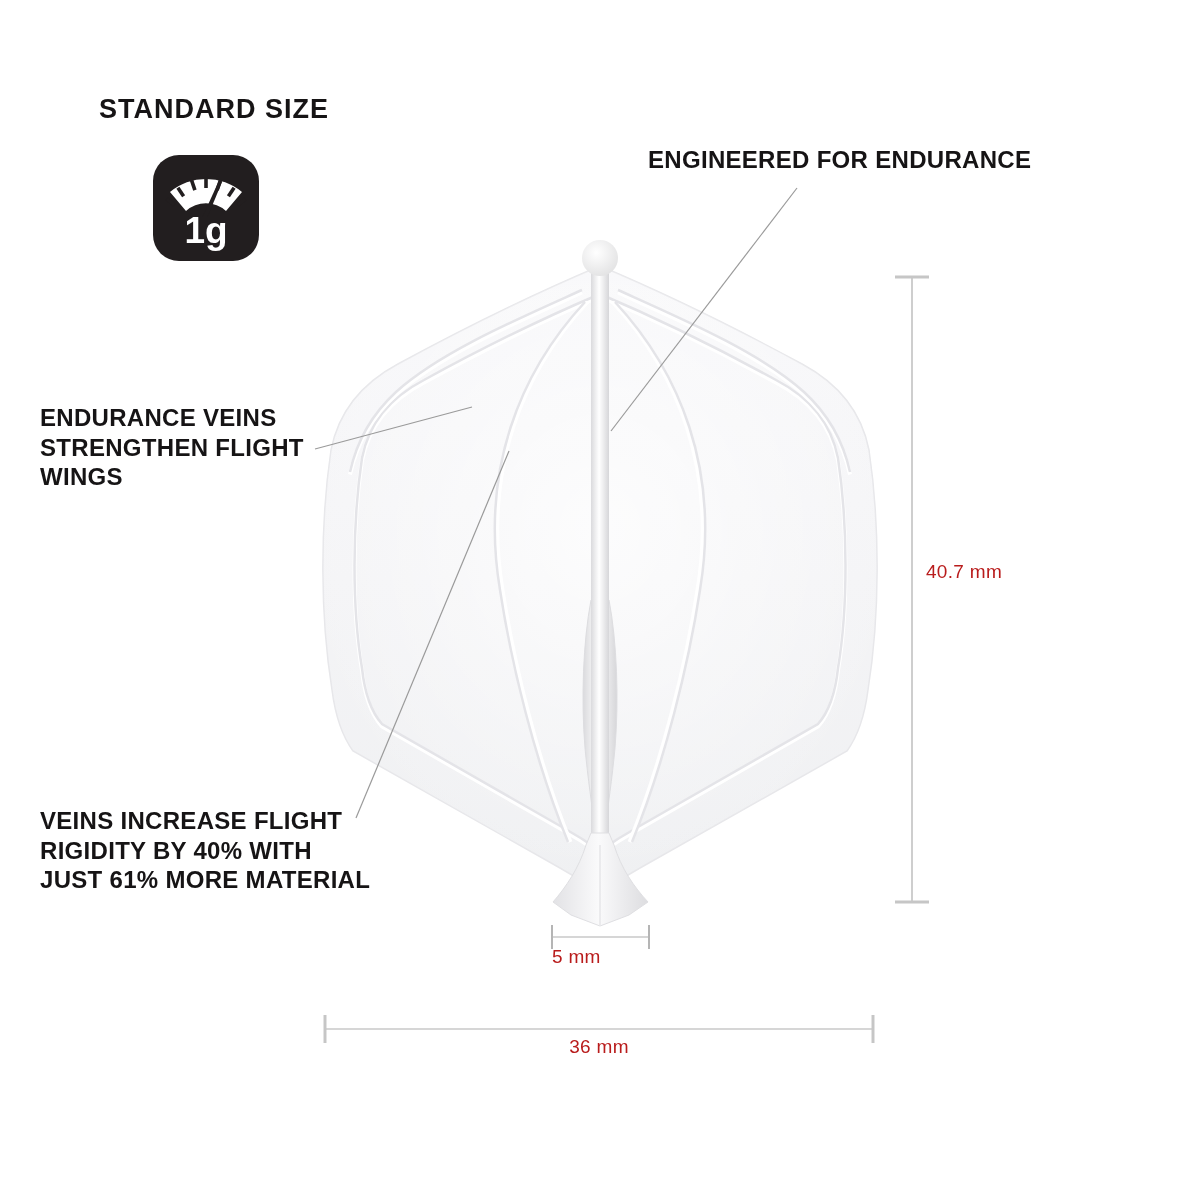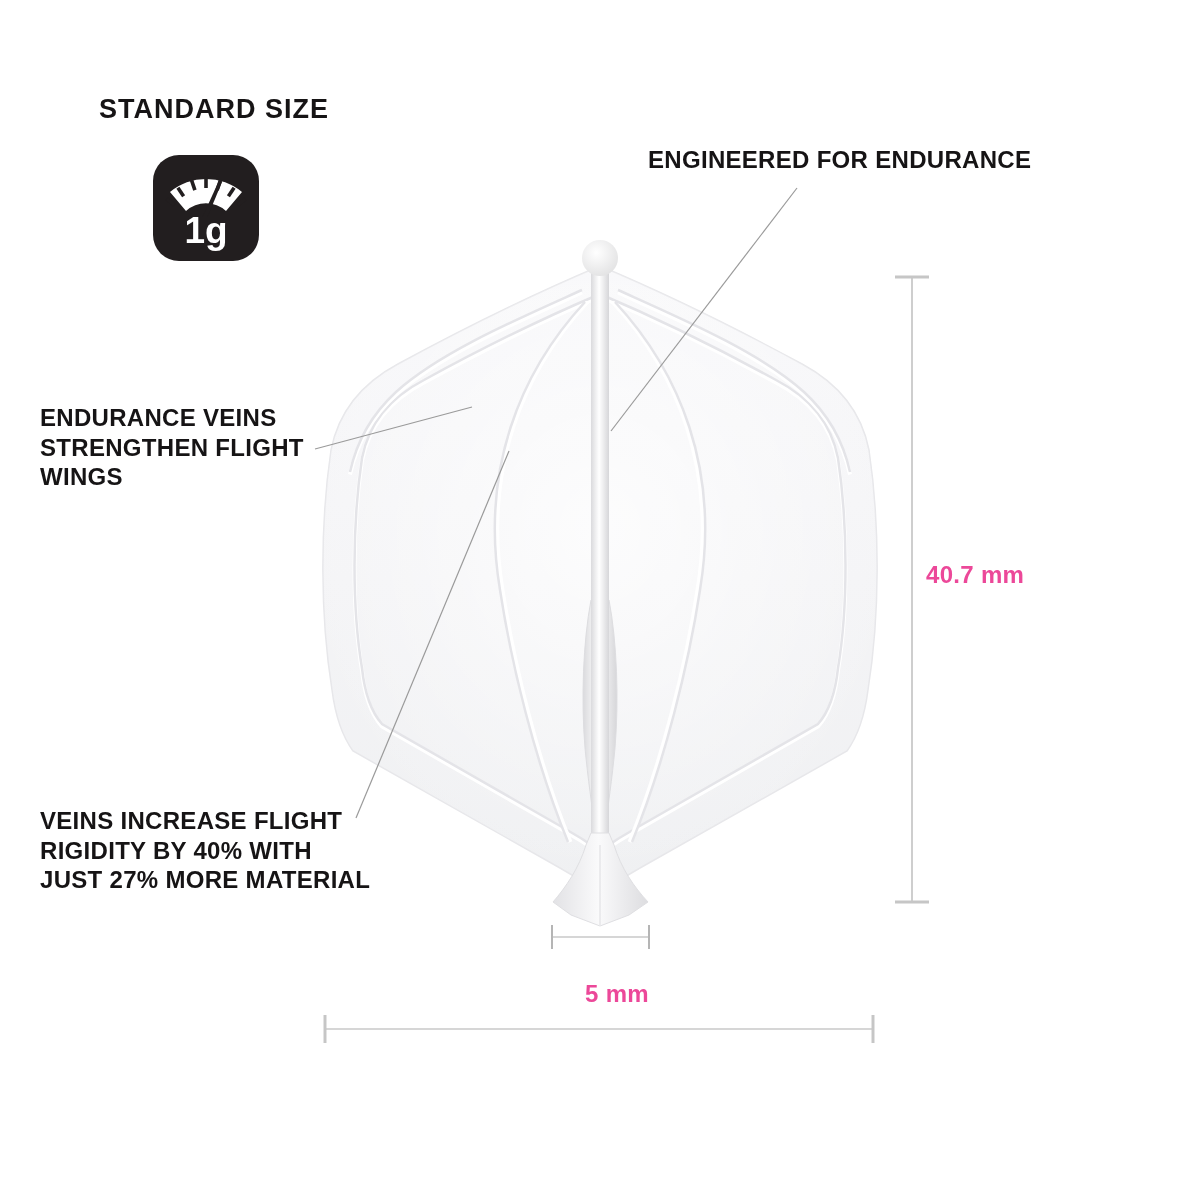--- a/index.html
+++ b/index.html
@@ -17,24 +17,24 @@
     display:flex;align-items:flex-start;justify-content:center;
   }
   .callout{
     position:absolute;font-weight:800;color:#161415;
     font-size:24px;line-height:1.23;letter-spacing:0.3px;
   }
   .callout.endurance{left:618px;top:145px;margin-left:30px;}
   .callout.reinforced{left:40px;top:403px;width:280px;}
   .callout.veins{left:40px;top:806px;width:340px;}
   .dim-label{
-    position:absolute;font-size:24px;font-weight:700;color:#ec4899;letter-spacing:0.3px;
+    position:absolute;font-size:19px;font-weight:400;color:#b91c1c;letter-spacing:0.3px;
   }
   .dim-label.height{left:926px;top:561px;}
-  .dim-label.stem{left:552px;top:980px;width:97px;text-align:right;}
+  .dim-label.stem{left:552px;top:946px;width:97px;text-align:left;}
   .dim-label.width{left:325px;top:1036px;width:548px;text-align:center;}
   svg{display:block;}
   .art{position:absolute;left:0;top:0;}
 </style>
 </head>
 <body>
 
 <div class="canvas">
 
   <h1 class="page-title">STANDARD SIZE</h1>
@@ -55,24 +55,25 @@
       </g>
 
       <polygon points="49.5,62 54.5,62 69,27 66,25.5" fill="#221e1f"></polygon>
 
       <text x="53" y="88" text-anchor="middle" font-family="Liberation Sans, sans-serif" font-size="37" font-weight="800" fill="#ffffff">1g</text>
     </svg>
   </div>
 
   <div class="callout endurance">ENGINEERED FOR ENDURANCE</div>
   <div class="callout reinforced">ENDURANCE VEINS STRENGTHEN FLIGHT WINGS</div>
-  <div class="callout veins">VEINS INCREASE FLIGHT RIGIDITY BY 40% WITH JUST 27% MORE MATERIAL</div>
+  <div class="callout veins">VEINS INCREASE FLIGHT RIGIDITY BY 40% WITH JUST 61% MORE MATERIAL</div>
 
   <div class="dim-label height">40.7 mm</div>
   <div class="dim-label stem">5 mm</div>
+  <div class="dim-label width">36 mm</div>
 
   <svg class="art" width="1200" height="1200" viewBox="0 0 1200 1200">
     <defs>
       <linearGradient id="gWing" x1="0" y1="0" x2="0" y2="1">
         <stop offset="0" stop-color="#f8f8fa"></stop>
         <stop offset="0.5" stop-color="#f4f4f6"></stop>
         <stop offset="1" stop-color="#eff0f2"></stop>
       </linearGradient>
       <radialGradient id="gSheen" cx="0.5" cy="0.42" r="0.55">
         <stop offset="0" stop-color="#ffffff" stop-opacity="0.75"></stop>

